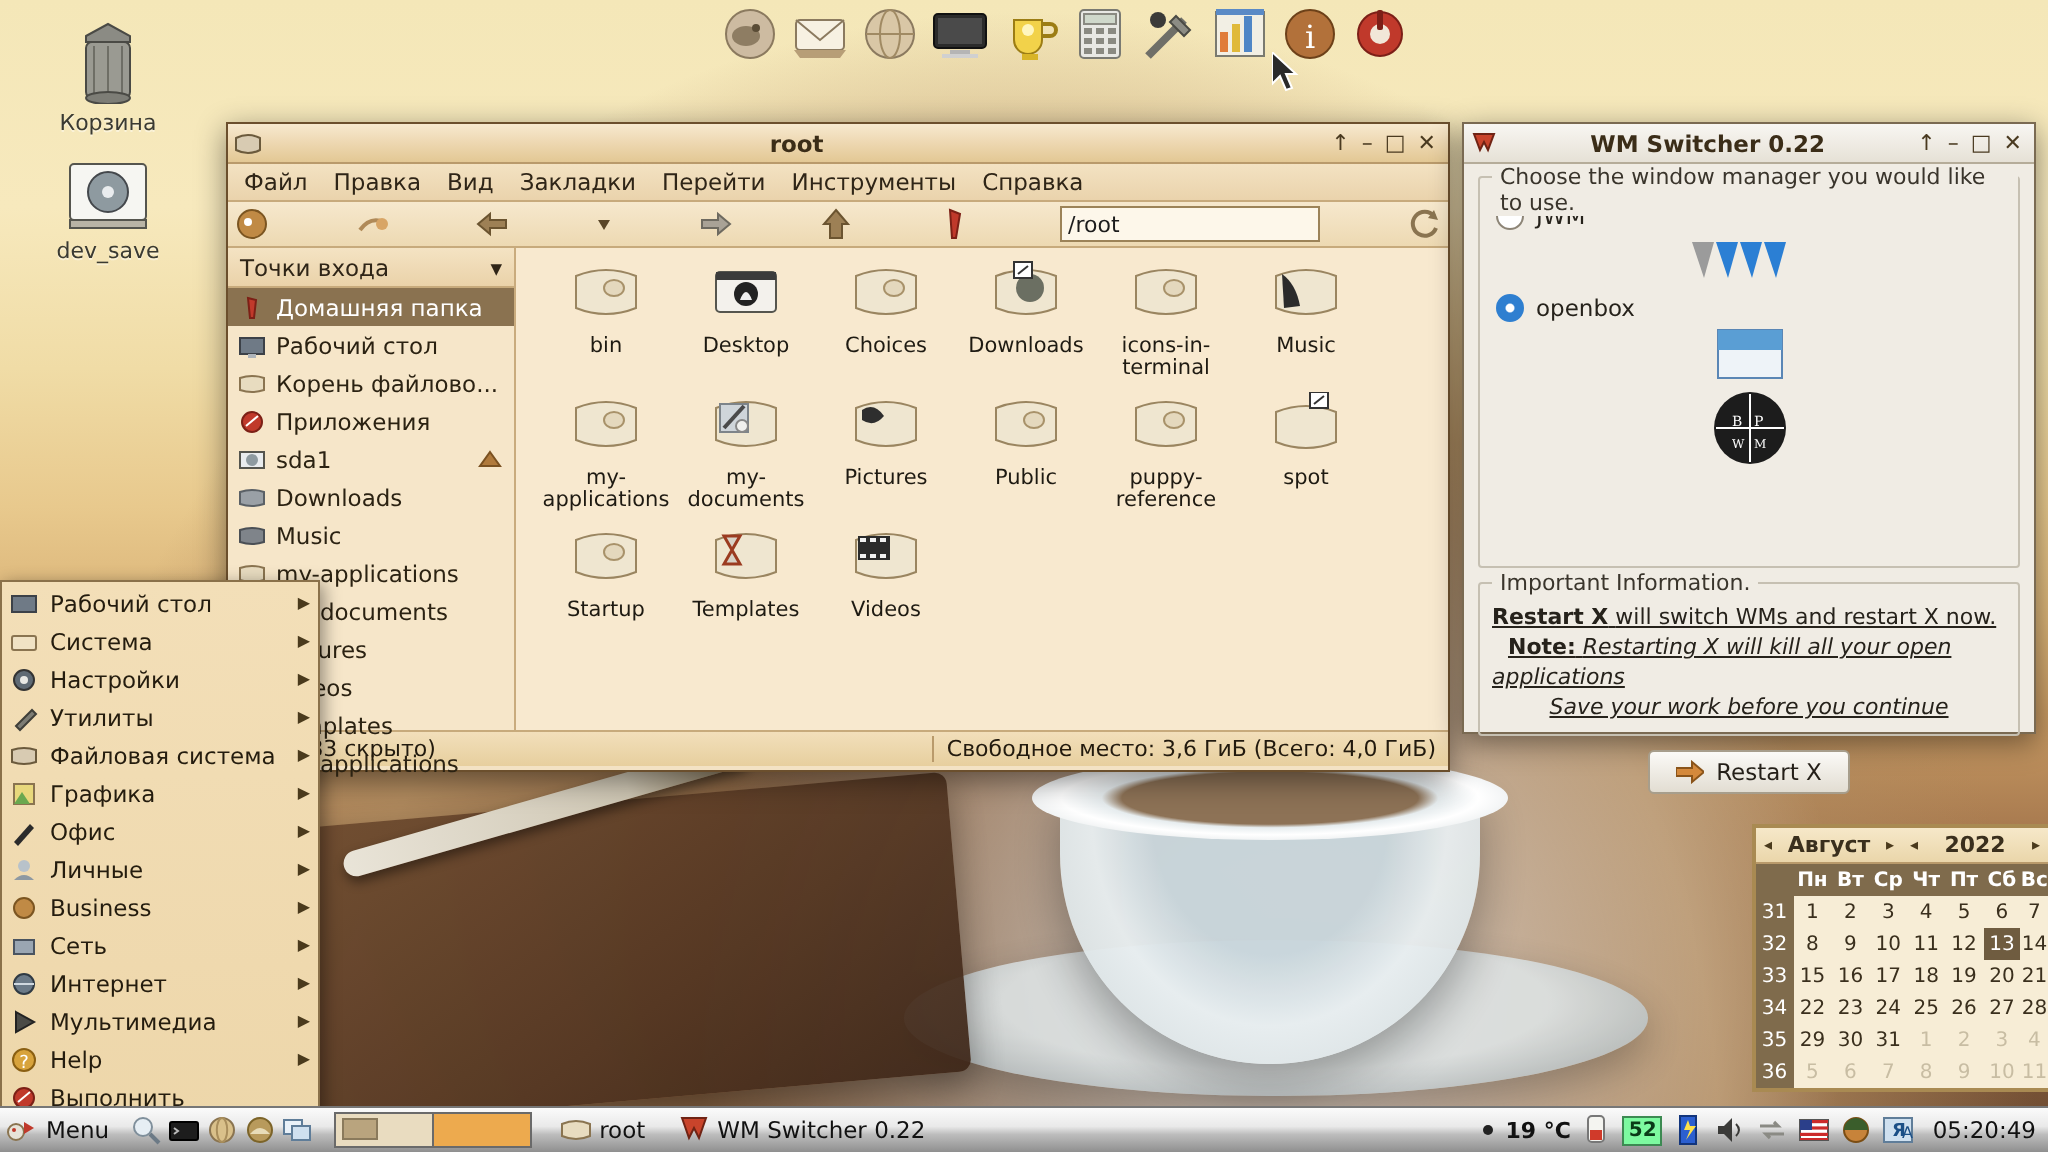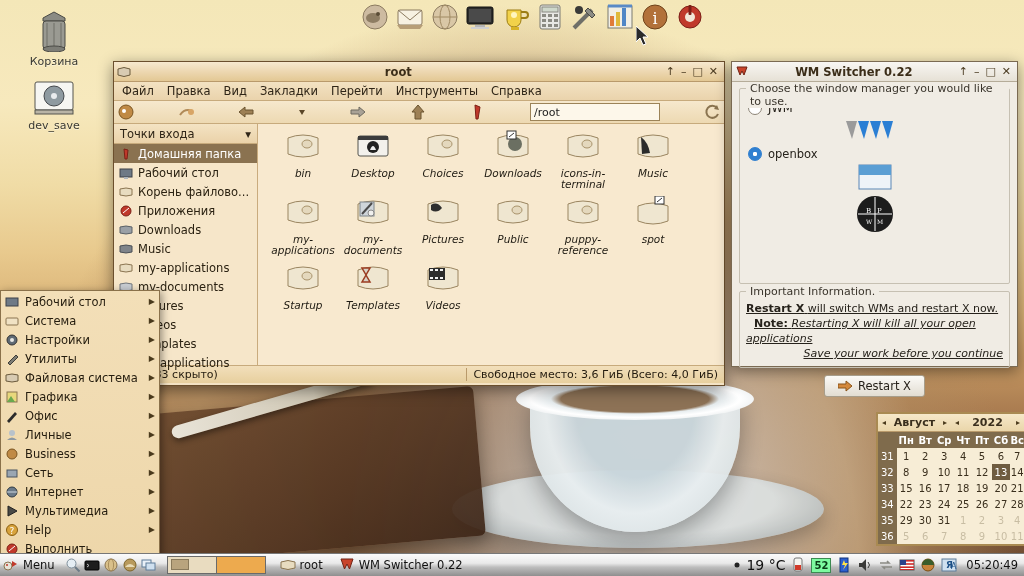--- a/index.html
+++ b/index.html
@@ -67,21 +67,21 @@
     font-size:11px;padding:0 3px;color:#1c1c1c;display:flex;align-items:center;}
   .filerbody{display:flex;height:241px;}
   .bmhead{height:19px;display:flex;align-items:center;justify-content:space-between;
     padding:0 6px;background:linear-gradient(180deg,#f4e3c3,#ead2a9);
     border-bottom:1px solid #c7aa7c;font-size:11.5px;color:#2f2517;}
   .bmpanel{width:143px;background:#f6e6c9;border-right:1px solid #c9ab7d;}
   .bmitem{height:19px;display:flex;align-items:center;gap:5px;padding:0 5px;font-size:11.5px;color:#2b2212;}
   .bmitem.sel{background:#8a7250;color:#fff;}
   .bmi{width:14px;height:14px;flex:0 0 14px;}
   .filearea{flex:1;background:#f8e9cf;position:relative;overflow:hidden;}
-  .fgrid{display:flex;flex-wrap:wrap;padding:6px 4px 0 10px;font-style:italic;}
+  .fgrid{display:flex;flex-wrap:wrap;padding:6px 4px 0 10px;}
   .fitem{width:70px;text-align:center;font-size:10.5px;color:#1e1a12;margin:0 0 6px 0;line-height:11px;}
   .ficon{width:40px;height:36px;margin:0 auto 2px;display:block;position:relative;}
   .statusbar{height:17px;display:flex;align-items:center;font-size:11px;color:#221a0e;
     background:linear-gradient(180deg,#f2dfbb,#e7cf9e);border-top:1px solid #c7aa7c;}
   .sbleft{flex:1;padding-left:6px;}
   .sbright{border-left:1px solid #b99a6b;padding:0 6px;}
 
   
   #wmsw{left:731px;top:61px;width:285px;height:304px;background:#f0ece4;border:1px solid #7a6a52;}
   #wmsw .titlebar{background:linear-gradient(180deg,#f8f6f2,#e6e1d6);border-bottom:1px solid #b5ac99;}
@@ -131,21 +131,21 @@
     border-top:1px solid #777;font-size:11.5px;color:#111;}
   #menubtn{display:flex;align-items:center;gap:4px;height:20px;padding:0 6px 0 3px;}
   .trico{width:16px;height:16px;display:block;}
   .launchers{display:flex;align-items:center;gap:3px;padding:0 4px;}
   .pager{display:flex;height:16px;border:1px solid #6a6a6a;margin:0 6px;}
   .pg{width:48px;height:16px;border-right:1px solid #6a6a6a;background:#e9dcc0;}
   .pg.act{background:#edaa4e;border-right:none;}
   .pg i{display:block;width:16px;height:9px;margin:2px 0 0 3px;background:#b9a47e;border:1px solid #8a7a5c;}
   .tbtask{display:flex;align-items:center;gap:4px;padding:0 8px;height:20px;}
   .tray{margin-left:auto;display:flex;align-items:center;gap:5px;padding-right:6px;}
-  .tray .temp{font-weight:normal;font-size:14px;}
+  .tray .temp{font-weight:bold;font-size:11px;}
   #clock{font-size:11.5px;padding-left:4px;}
 </style>
 </head>
 <body>
 
 <div id="desktop">
   <div id="saucer"></div>
   <div id="cup"></div>
   <div id="cuprim"></div>
   <div id="book"></div>
@@ -322,20 +322,32 @@
           </svg>
         <span>Корень файлово...</span>
       </div>
       <div class="bmitem">
         <svg class="bmi" viewBox="0 0 14 14">
             <circle cx="7" cy="7" r="5" fill="#c0392b" stroke="#7c2016"></circle>
             <path d="M4 9 l6-5" stroke="#fff" fill="none"></path>
           </svg>
         <span>Приложения</span>
       </div>
+      <div class="bmitem" style="justify-content:space-between">
+        <span style="display:flex;align-items:center;gap:5px">
+          <svg class="bmi" viewBox="0 0 14 14">
+              <rect x="1" y="3" width="12" height="8" fill="#e9ecee" stroke="#55554e"></rect>
+              <circle cx="7" cy="7" r="3" fill="#8e9aa0"></circle>
+            </svg>
+          <span>sda1</span>
+        </span>
+        <svg class="bmi" viewBox="0 0 14 14">
+            <polygon points="7,3 12,10 2,10" fill="#b07a3c" stroke="#7a5121"></polygon>
+          </svg>
+      </div>
       <div class="bmitem">
         <svg class="bmi" viewBox="0 0 14 14">
             <path d="M1 4 q6-2 12 0 v6 q-6 2-12 0z" fill="#9aa0a6" stroke="#5a6066"></path>
           </svg>
         <span>Downloads</span>
       </div>
       <div class="bmitem">
         <svg class="bmi" viewBox="0 0 14 14">
             <path d="M1 4 q6-2 12 0 v6 q-6 2-12 0z" fill="#7f848a" stroke="#4a4f55"></path>
           </svg>
@@ -520,21 +532,21 @@
     <div class="grp" style="padding:9px 6px 6px">
       <span class="legend">Important Information.</span>
       <div class="note">
         <b>Restart X</b>
         <span>will switch WMs and restart X now.</span>
       </div>
       <div class="note" style="text-indent:8px">
         <b>Note:</b>
         <i>Restarting X will kill all your open applications</i>
       </div>
-      <div class="note" style="text-align:right">
+      <div class="note" style="text-align:center">
         <i>Save your work before you continue</i>
       </div>
     </div>
 
     <div class="btnrow">
       <span class="btn">
         <svg width="14" height="12" viewBox="0 0 14 12">
             <polygon points="0,4 8,4 8,1 14,6 8,11 8,8 0,8" fill="#d4893c" stroke="#8a541a"></polygon>
           </svg>
         <span>Restart X</span>

